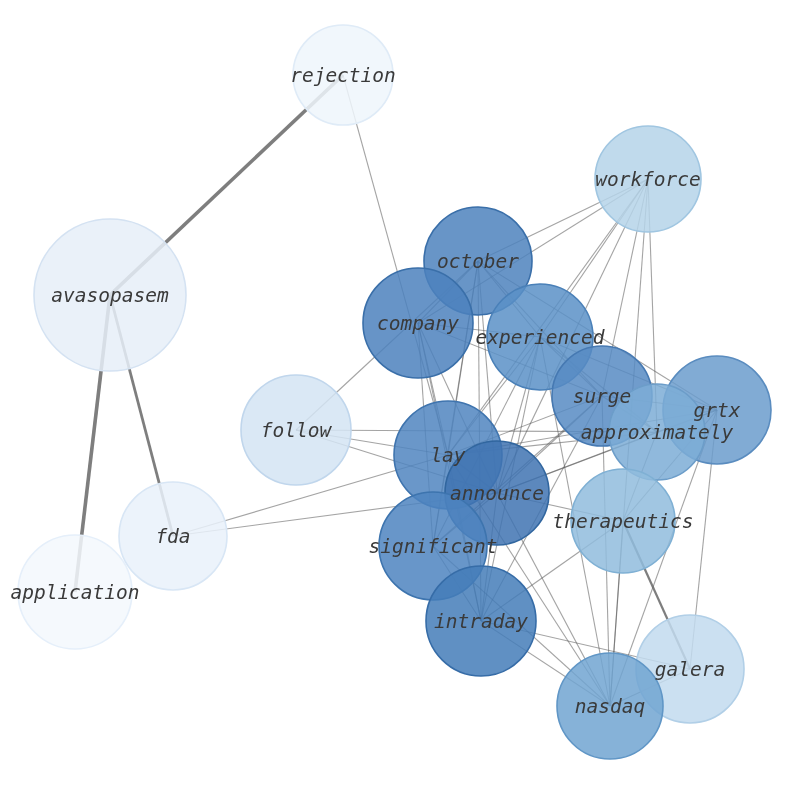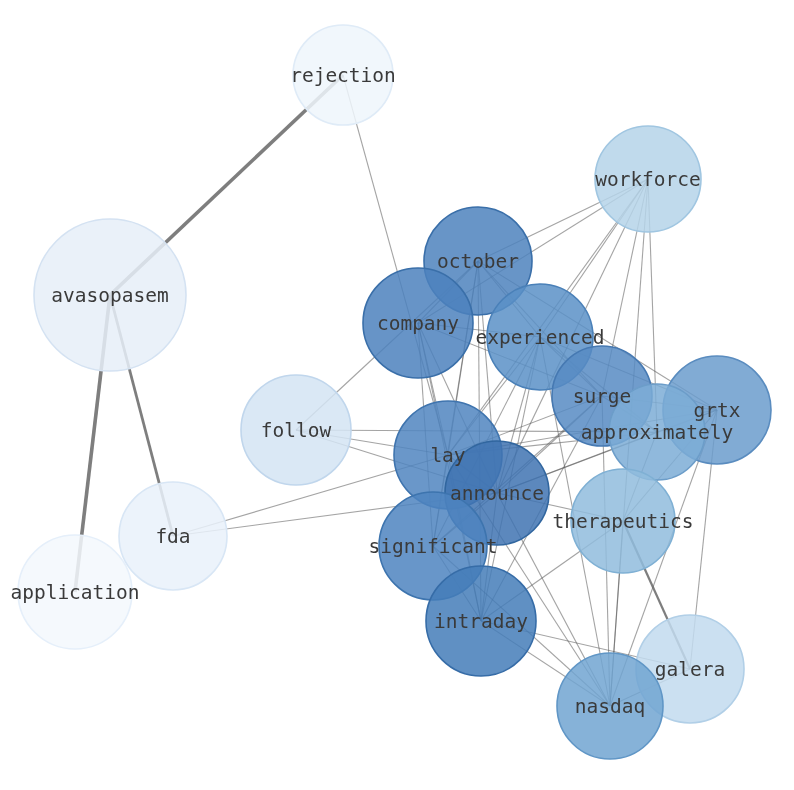--- a/index.html
+++ b/index.html
@@ -2,20 +2,21 @@
 <html><head>
 <meta charset="utf-8">
 <style>
   html,body{margin:0;padding:0;background:#ffffff;}
   .figure-wrap{
     position:relative;
     width:794px;height:790px;
     background:#ffffff;
     overflow:hidden;
     font-family:"DejaVu Sans Mono", monospace;
+    font-style:italic;
   }
   svg text{
     font-family:"DejaVu Sans Mono", monospace;
     font-weight:400;
   }
 </style>
 </head>
 <body>
 
 <div class="figure-wrap">

